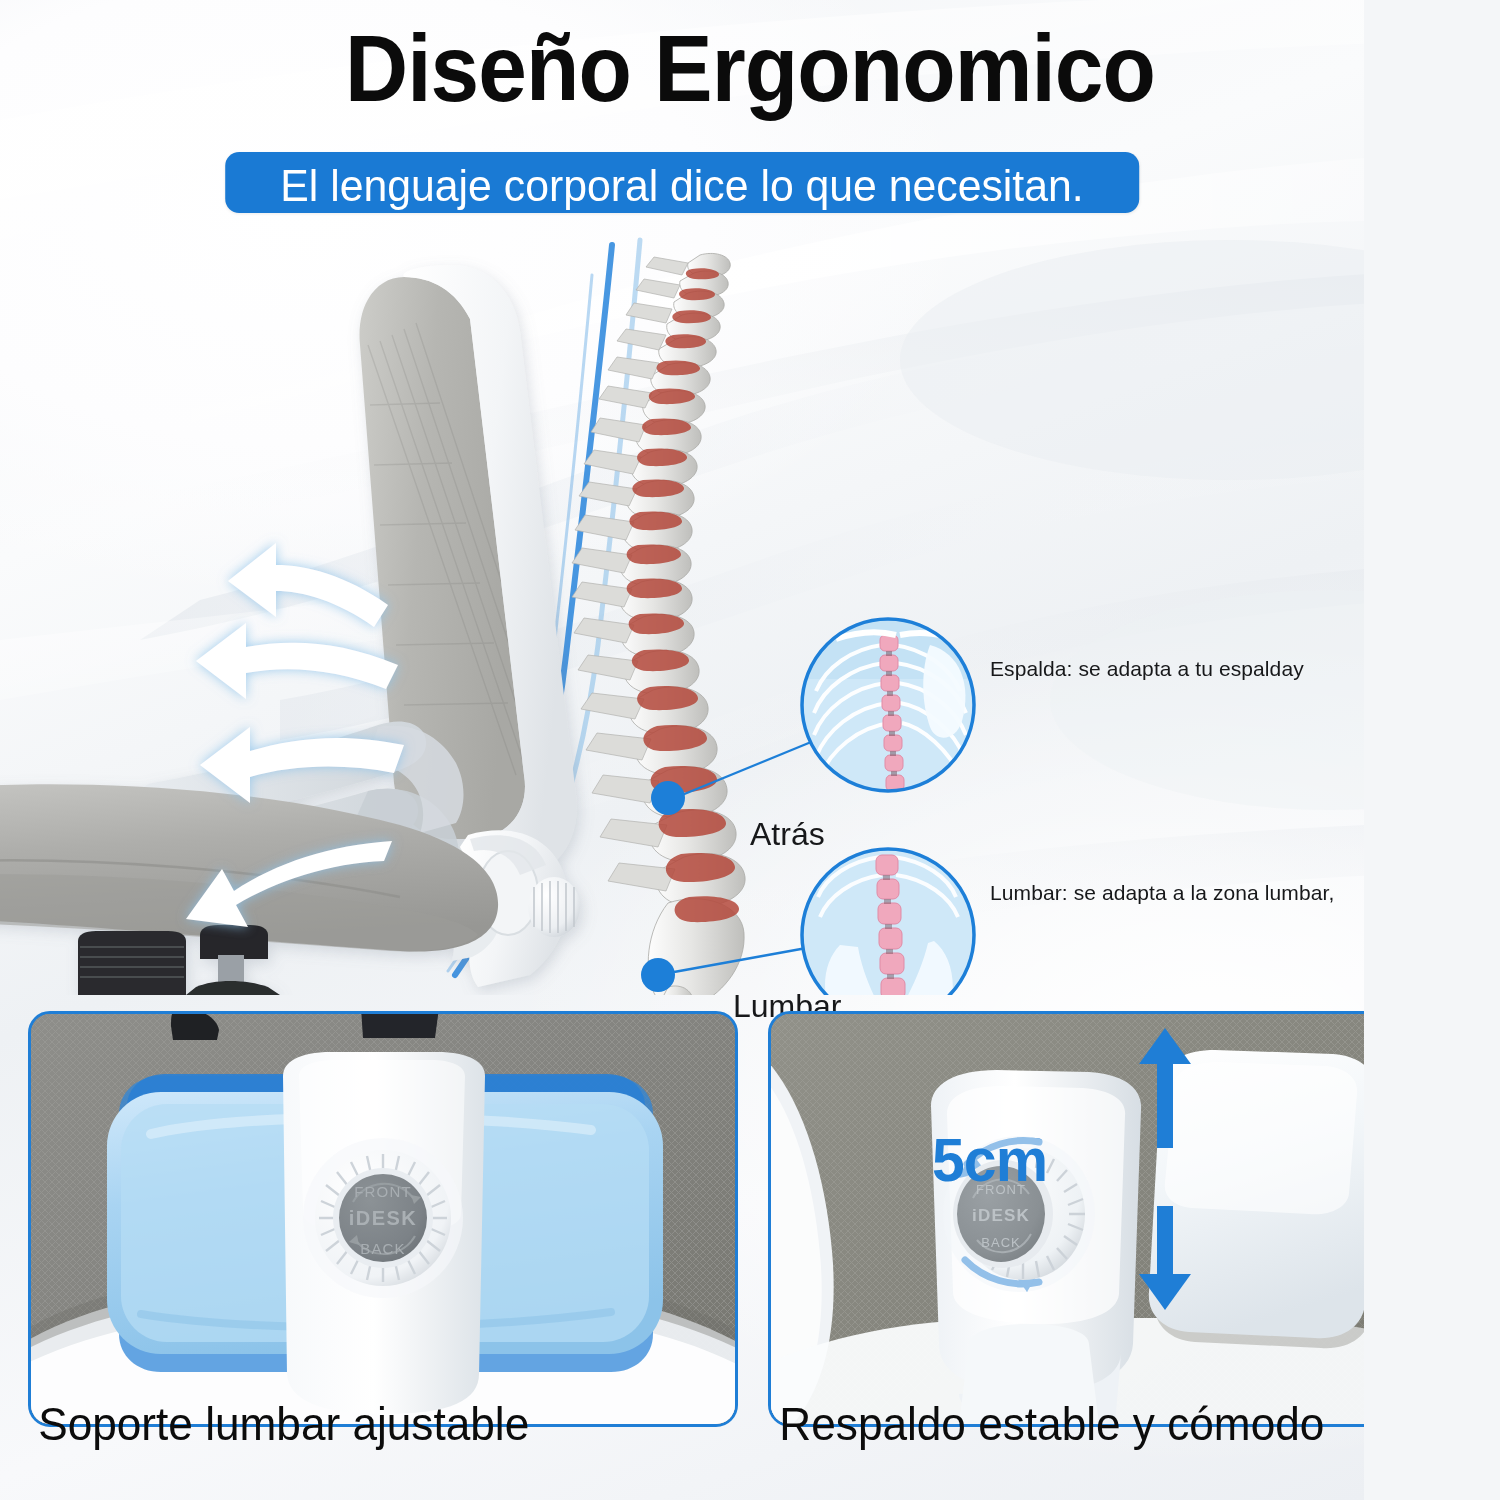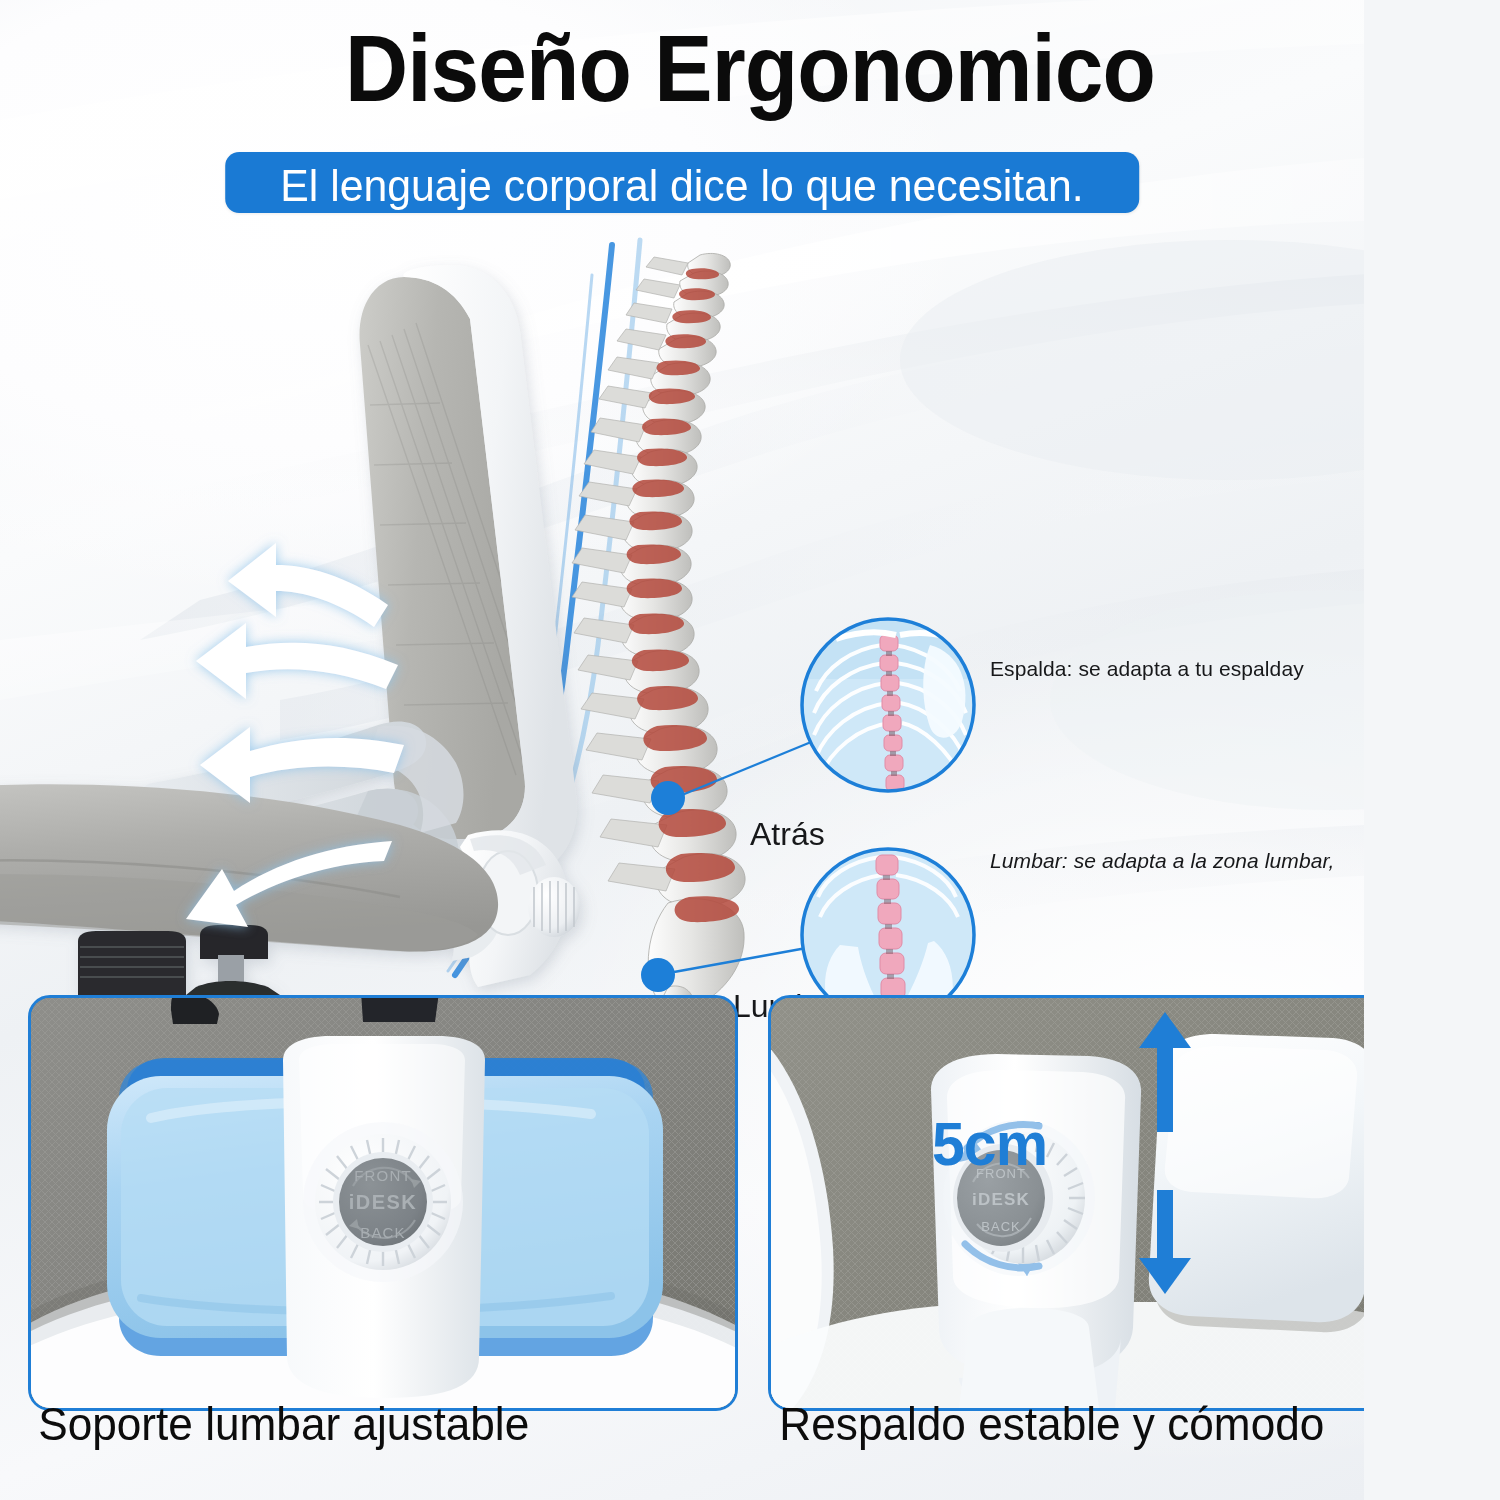--- a/index.html
+++ b/index.html
@@ -42,32 +42,32 @@
 
   
   .hero{position:absolute;left:0;top:235px;width:1500px;height:760px;}
   .herosvg{position:absolute;inset:0;}
 
   .calloutText{
     position:absolute;color:#17181a;font-size:21px;line-height:1.33;
     font-weight:400;letter-spacing:.1px;
   }
   #espalda-text{left:990px;top:420px;width:470px;}
-  #lumbar-text{left:990px;top:612px;width:490px;font-style:italic;}
+  #lumbar-text{left:990px;top:644px;width:490px;}
 
   .spineLabel{
     position:absolute;color:#17181a;font-size:32px;font-weight:400;
   }
   #atras-label{left:733px;top:581px;margin-left:17px;}
   #lumbar-label{left:733px;top:753px;}
 
   
   .cards{position:absolute;left:0;top:995px;width:1500px;height:505px;}
   .card{
-    position:absolute;top:0;width:704px;height:410px;
+    position:absolute;top:16px;width:704px;height:410px;
     border:3px solid #1f7ed6;border-radius:22px;overflow:hidden;
     background:#8a8a86;
   }
   #card-left{left:28px;}
   #card-right{left:768px;}
   .cardImg{position:absolute;inset:0;width:100%;height:100%;}
   .caption{
     position:absolute;top:404px;width:704px;
     font-size:46px;font-weight:400;color:#0c0c0c;line-height:1.12;
     transform-origin:center top;

